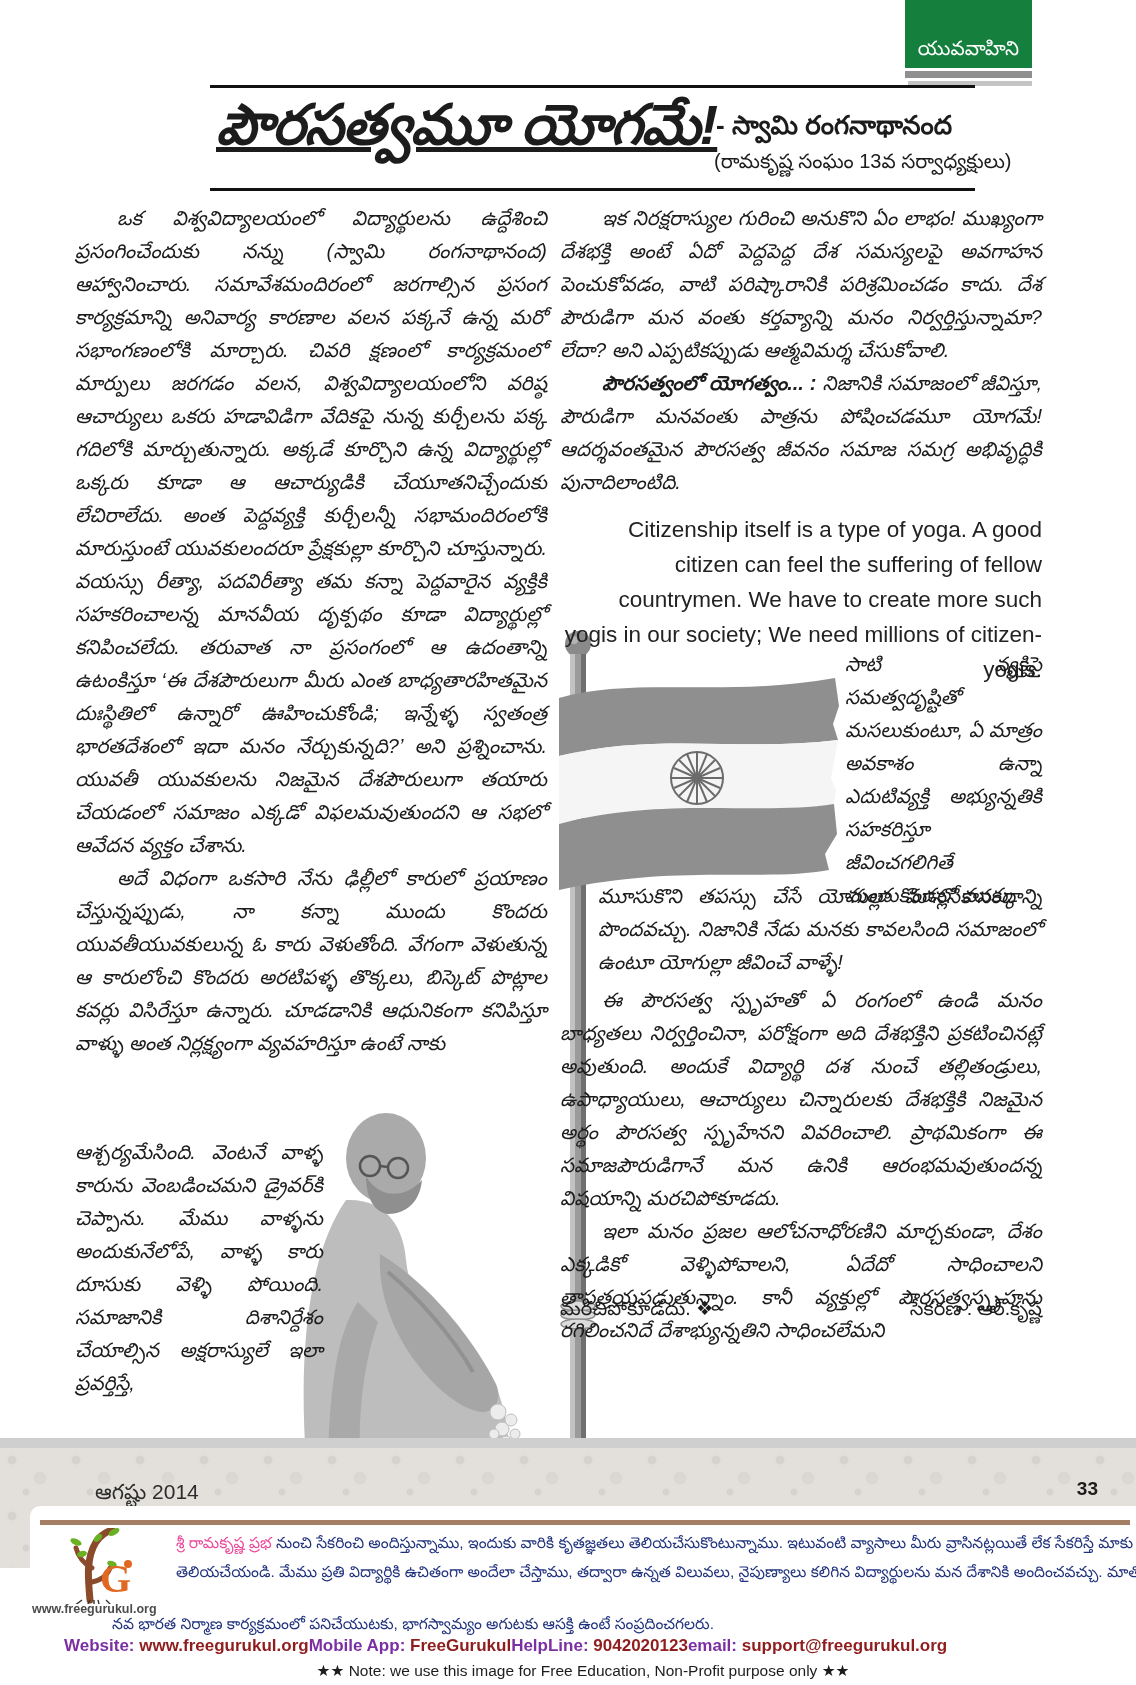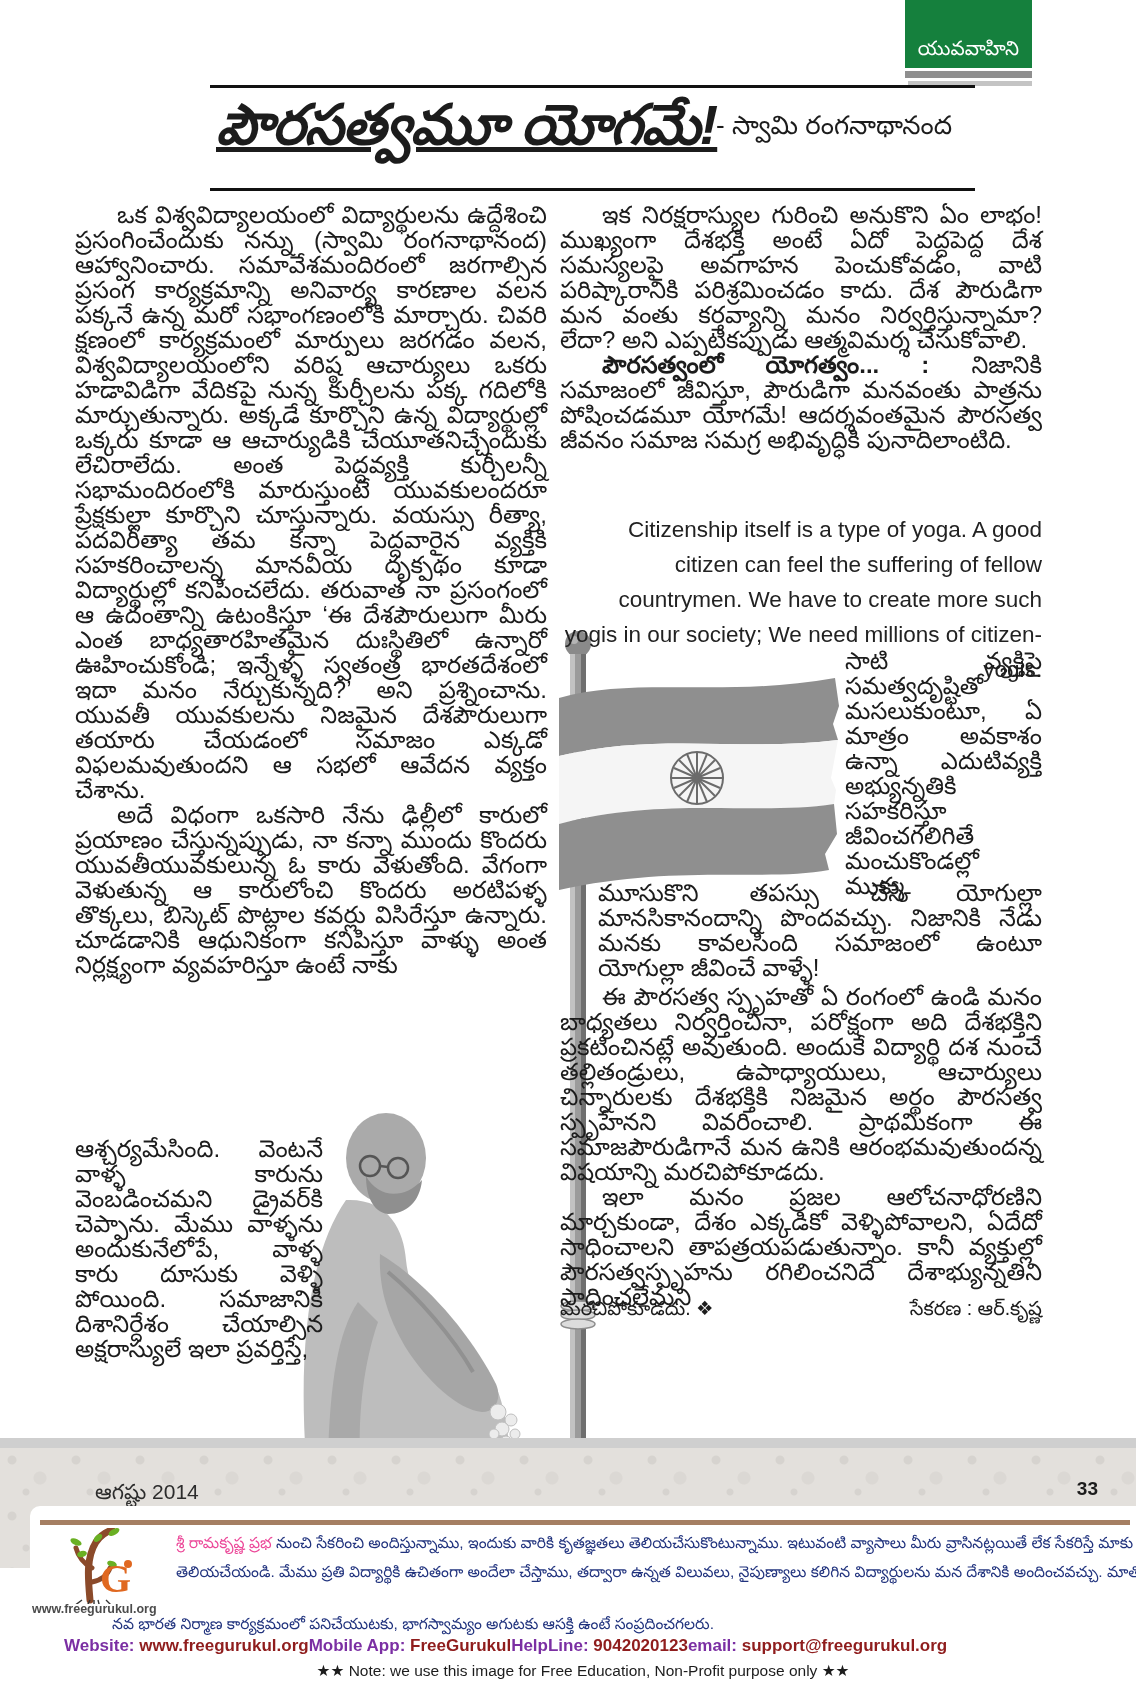--- a/index.html
+++ b/index.html
@@ -9,24 +9,24 @@
   .masthead{position:absolute;left:905px;top:0;width:127px;height:68px;background:#15803d;
             display:flex;align-items:flex-end;justify-content:center;padding-bottom:3px;box-sizing:border-box;}
   .masthead span{color:#ffffff;font-size:20px;}
   .mast-bar1{position:absolute;left:905px;top:71px;width:127px;height:7px;background:#8f8f8f;}
   .mast-bar2{position:absolute;left:908px;top:81px;width:124px;height:5px;background:#c4c4c4;}
   
   .rule{position:absolute;left:210px;width:765px;height:3px;background:#111;}
   .rule-top{top:85px;} .rule-bottom{top:188px;}
   .article-title{position:absolute;left:216px;top:92px;width:520px;font-size:56px;font-weight:700;
                  font-style:italic;letter-spacing:-1px;white-space:nowrap;text-decoration:underline;}
-  .byline{position:absolute;left:716px;top:110px;font-size:26px;font-weight:400;white-space:nowrap;}
+  .byline{position:absolute;left:716px;top:110px;font-size:26px;font-weight:700;white-space:nowrap;}
   .byline-sub{position:absolute;left:714px;top:150px;font-size:20px;white-space:nowrap;}
   
-  .tel{font-size:24px;line-height:25px;text-align:justify;}
+  .tel{font-size:20px;line-height:33px;text-align:justify;font-style:italic;}
   .tel p{margin:0;}
   .indent{text-indent:42px;}
   .col-left-wide{position:absolute;left:75px;top:202px;width:472px;}
   .col-left-narrow{position:absolute;left:75px;top:1136px;width:248px;}
   .col-right-top{position:absolute;left:560px;top:202px;width:482px;}
   .eng-quote{position:absolute;left:560px;top:512px;width:482px;font-size:22.5px;line-height:35px;
              color:#222;text-align:right;}
   .col-right-narrow{position:absolute;left:845px;top:648px;width:197px;}
   .col-right-mid{position:absolute;left:598px;top:880px;width:444px;}
   .col-right-low{position:absolute;left:560px;top:984px;width:482px;}
@@ -66,20 +66,21 @@
 
   <div class="masthead">
     <span>యువవాహిని</span>
   </div>
   <div class="mast-bar1"></div>
   <div class="mast-bar2"></div>
 
   <div class="rule rule-top"></div>
   <div class="article-title">పౌరసత్వమూ యోగమే!</div>
   <div class="byline">- స్వామి రంగనాథానంద</div>
+  <div class="byline-sub">(రామకృష్ణ సంఘం 13వ సర్వాధ్యక్షులు)</div>
   <div class="rule rule-bottom"></div>
 
   <div class="flag-wrap">
     <svg width="320" height="840" viewBox="0 0 320 840" xmlns="http://www.w3.org/2000/svg">
       <circle cx="33" cy="16" r="13" fill="#8a8a8a"></circle>
       <circle cx="29" cy="12" r="4" fill="#b5b5b5"></circle>
       <rect x="25" y="26" width="16" height="814" fill="#9b9b9b"></rect>
       <rect x="25" y="26" width="5" height="814" fill="#c2c2c2"></rect>
       <rect x="36" y="26" width="5" height="814" fill="#6f6f6f"></rect>
 

